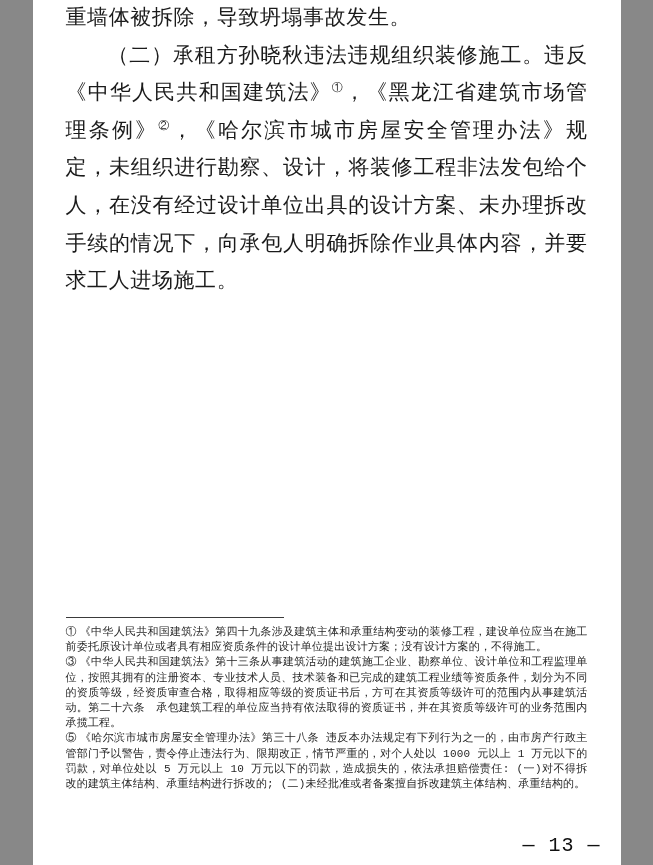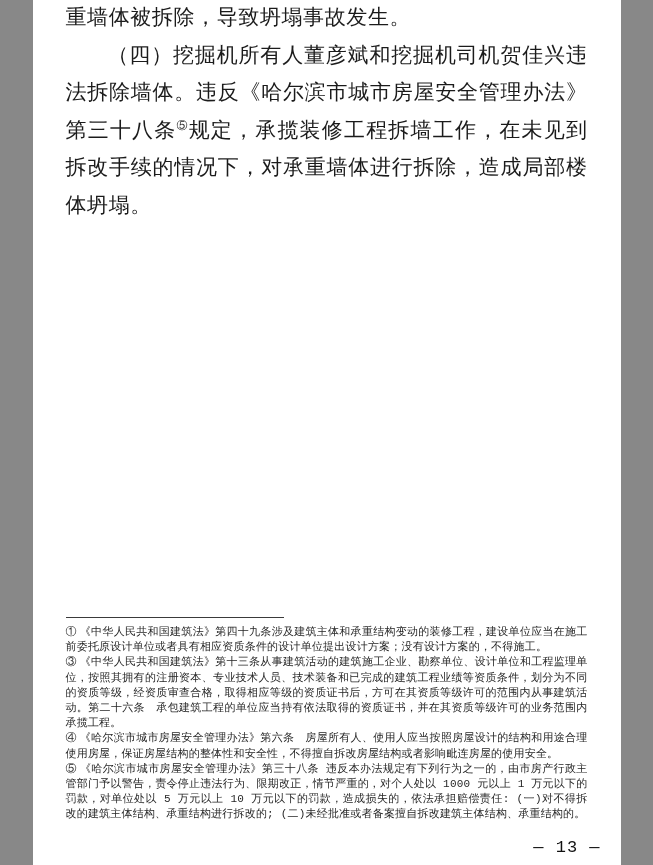--- a/index.html
+++ b/index.html
@@ -52,43 +52,42 @@
     text-align: justify;
     text-justify: inter-character;
     letter-spacing: 0.2px;
     color: #262626;
   }
   .fn-marker { padding-right: 3px; }
   .page-number {
     position: absolute;
     right: 20px;
     bottom: 8px;
-    font-size: 17px;
+    font-size: 20px;
     letter-spacing: 1px;
     color: #111;
   }
 </style>
 </head>
 <body>
 
 <div class="page">
 
   <div class="body-text">
     <div>
         <p class="para">重墙体被拆除，导致坍塌事故发生。</p>
-        <p class="para indent">（四）挖掘机所有人董彦斌和挖掘机司机贺佳兴违法拆除墙体。违反《哈尔滨市城市房屋安全管理办法》第三十八条<sup class="fnref">⑤</sup>规定，承揽装修工程拆墙工作，在未见到拆改手续的情况下，对承重墙体进行拆除，造成局部楼体坍塌。</p>
+        <p class="para indent">（二）承租方孙晓秋违法违规组织装修施工。违反《中华人民共和国建筑法》<sup class="fnref">①</sup>，《黑龙江省建筑市场管理条例》<sup class="fnref">②</sup>，《哈尔滨市城市房屋安全管理办法》规定，未组织进行勘察、设计，将装修工程非法发包给个人，在没有经过设计单位出具的设计方案、未办理拆改手续的情况下，向承包人明确拆除作业具体内容，并要求工人进场施工。</p>
       </div>
   </div>
 
   <div class="footnote-block">
     <div class="fn-sep"></div>
     <div>
         <p class="footnote"><span class="fn-marker">①</span>《中华人民共和国建筑法》第四十九条涉及建筑主体和承重结构变动的装修工程，建设单位应当在施工前委托原设计单位或者具有相应资质条件的设计单位提出设计方案；没有设计方案的，不得施工。</p>
         <p class="footnote"><span class="fn-marker">③</span>《中华人民共和国建筑法》第十三条从事建筑活动的建筑施工企业、勘察单位、设计单位和工程监理单位，按照其拥有的注册资本、专业技术人员、技术装备和已完成的建筑工程业绩等资质条件，划分为不同的资质等级，经资质审查合格，取得相应等级的资质证书后，方可在其资质等级许可的范围内从事建筑活动。第二十六条　承包建筑工程的单位应当持有依法取得的资质证书，并在其资质等级许可的业务范围内承揽工程。</p>
-        <p class="footnote"><span class="fn-marker">④</span>《哈尔滨市城市房屋安全管理办法》第六条　房屋所有人、使用人应当按照房屋设计的结构和用途合理使用房屋，保证房屋结构的整体性和安全性，不得擅自拆改房屋结构或者影响毗连房屋的使用安全。</p>
         <p class="footnote"><span class="fn-marker">⑤</span>《哈尔滨市城市房屋安全管理办法》第三十八条 违反本办法规定有下列行为之一的，由市房产行政主管部门予以警告，责令停止违法行为、限期改正，情节严重的，对个人处以 1000 元以上 1 万元以下的罚款，对单位处以 5 万元以上 10 万元以下的罚款，造成损失的，依法承担赔偿责任: (一)对不得拆改的建筑主体结构、承重结构进行拆改的; (二)未经批准或者备案擅自拆改建筑主体结构、承重结构的。</p>
       </div>
   </div>
 
   <div class="page-number">
     <span>— 13 —</span>
   </div>
 
 </div>
 

